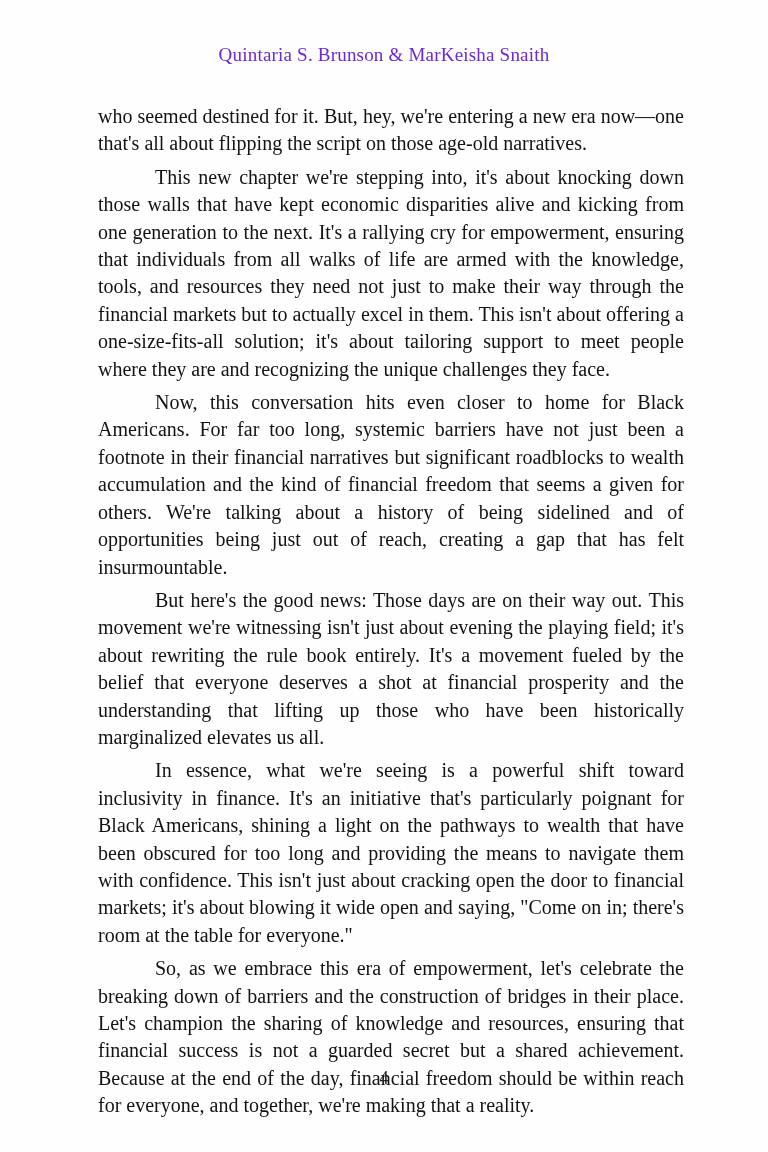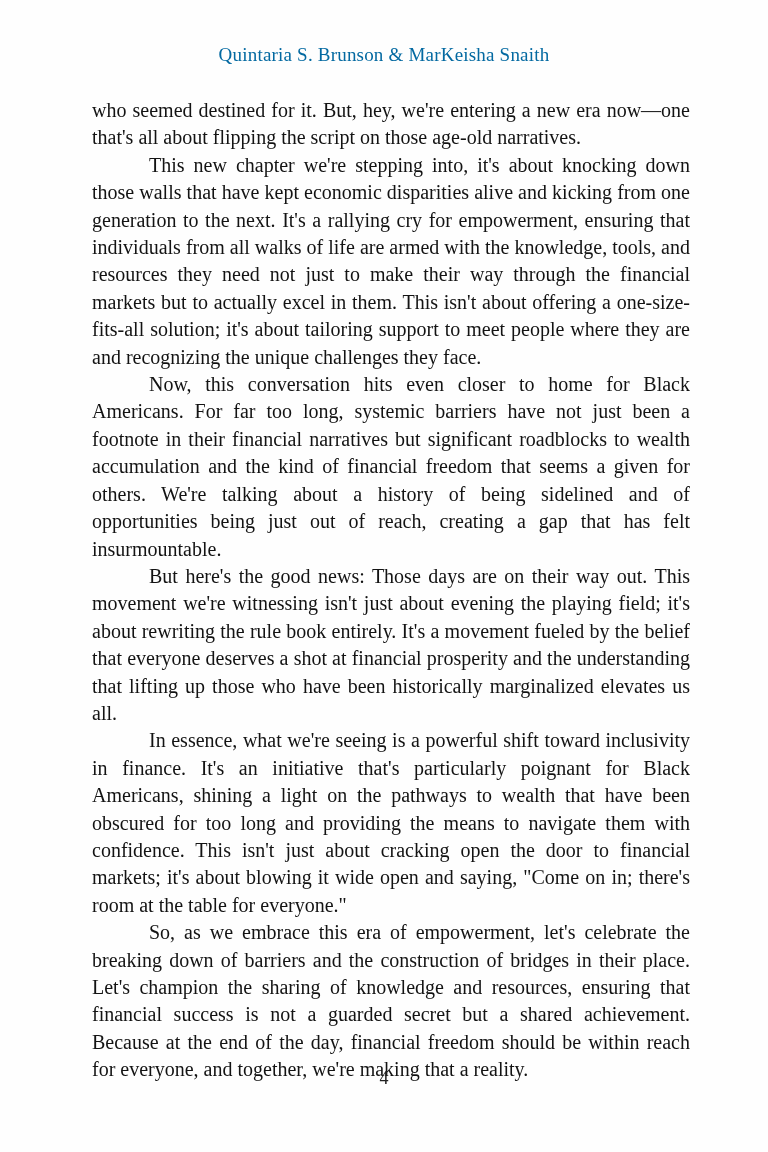--- a/index.html
+++ b/index.html
@@ -17,34 +17,34 @@
     color: #141414;
   }
   .running-header {
     position: absolute;
     top: 44px;
     left: 0;
     width: 768px;
     text-align: center;
     font-size: 19px;
     letter-spacing: 0.2px;
-    color: #0369a1;
+    color: #6d28d9;
   }
   .body-text {
     position: absolute;
     top: 97px;
     left: 92px;
     width: 598px;
     font-size: 20px;
     line-height: 27.4px;
     text-align: justify;
     color: #131313;
   }
   .body-text p {
-    margin: 0;
+    margin: 6px;
     padding: 0;
     text-indent: 57px;
   }
   .body-text p.no-indent {
     text-indent: 0;
   }
   .page-number {
     position: absolute;
     top: 1068px;
     left: 0;

